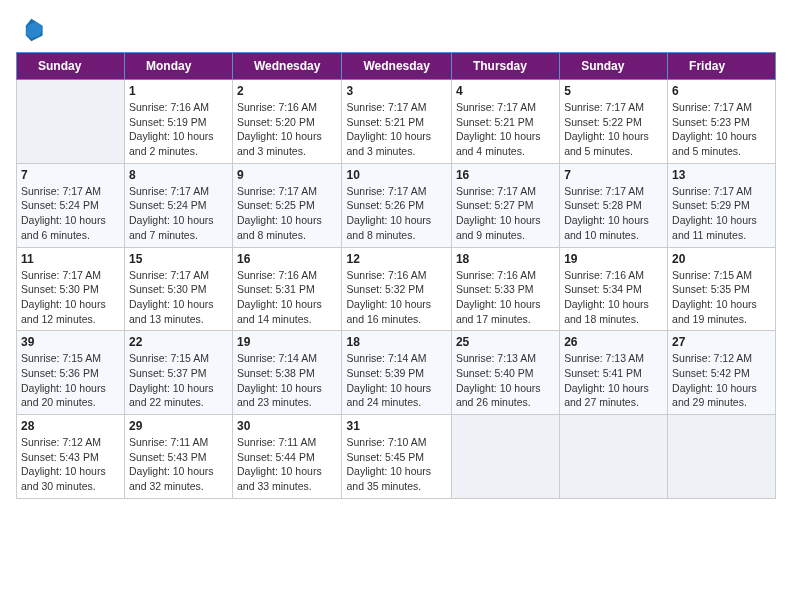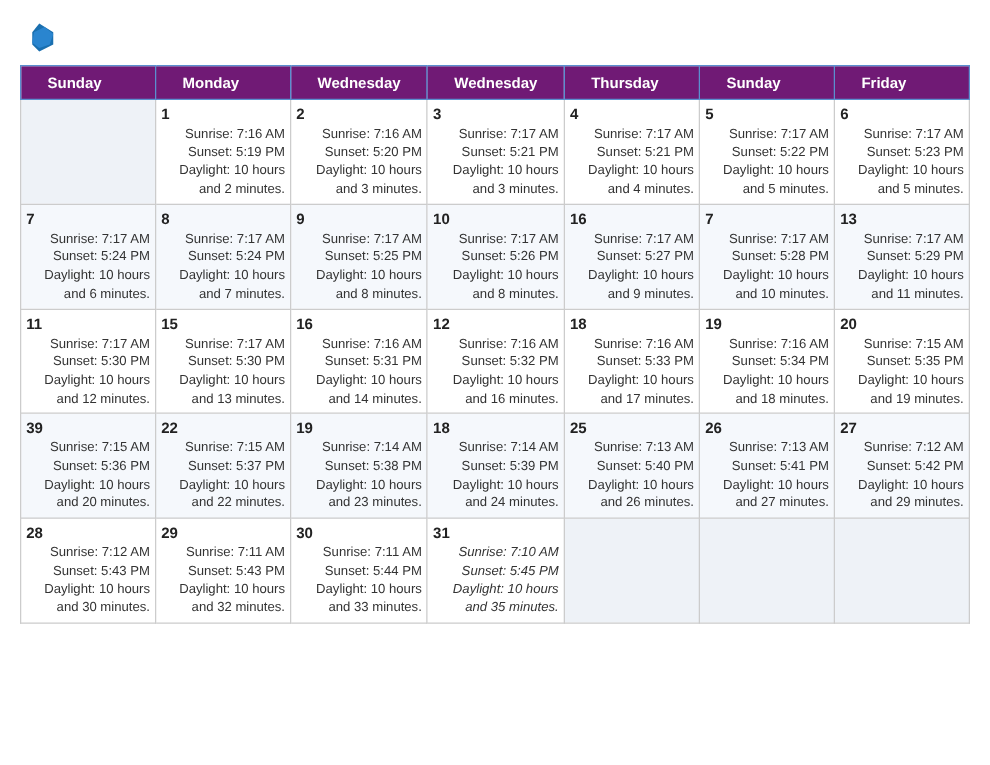--- a/index.html
+++ b/index.html
@@ -69,21 +69,20 @@
       font-weight: bold;
       font-size: 12px;
       color: #222;
       display: block;
       margin-bottom: 2px;
     }
     .day-info {
       color: #333;
       font-size: 10.5px;
       line-height: 1.4;
-      text-align: right;
     }
     .empty-cell {
       background-color: #eef2f7 !important;
     }
   </style>
 </head>
 <body>
 
 <div class="header-area">
   <div class="logo">
@@ -326,21 +325,21 @@
         </td>
         <td>
           <span class="day-number">30</span>
           <div class="day-info" style="white-space: pre-line;">Sunrise: 7:11 AM
 Sunset: 5:44 PM
 Daylight: 10 hours
 and 33 minutes.</div>
         </td>
         <td>
           <span class="day-number">31</span>
-          <div class="day-info" style="white-space: pre-line; font-style: italic;">Sunrise: 7:10 AM
+          <div class="day-info" style="white-space: pre-line;">Sunrise: 7:10 AM
 Sunset: 5:45 PM
 Daylight: 10 hours
 and 35 minutes.</div>
         </td>
         <td class="empty-cell"></td>
         <td class="empty-cell"></td>
         <td class="empty-cell"></td>
       </tr>
     </tbody>
 </table>

